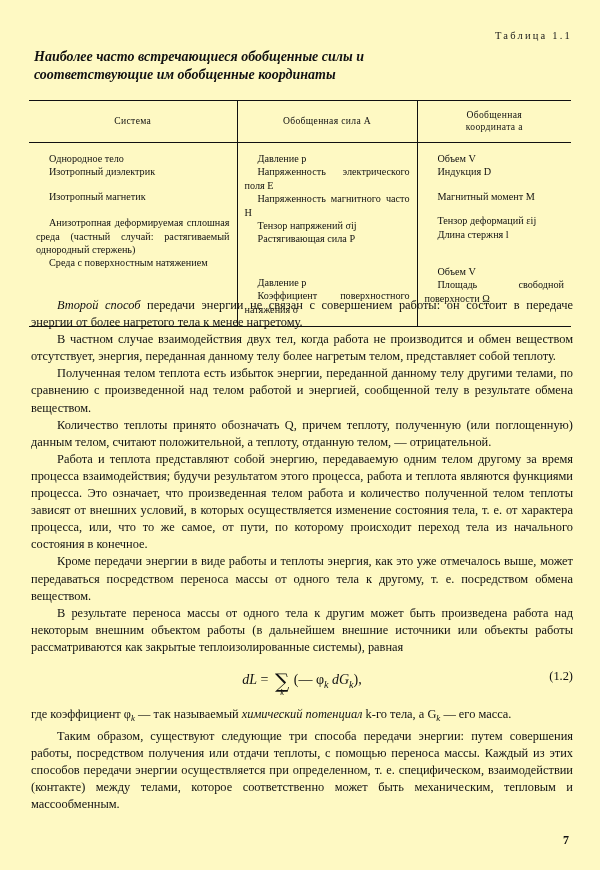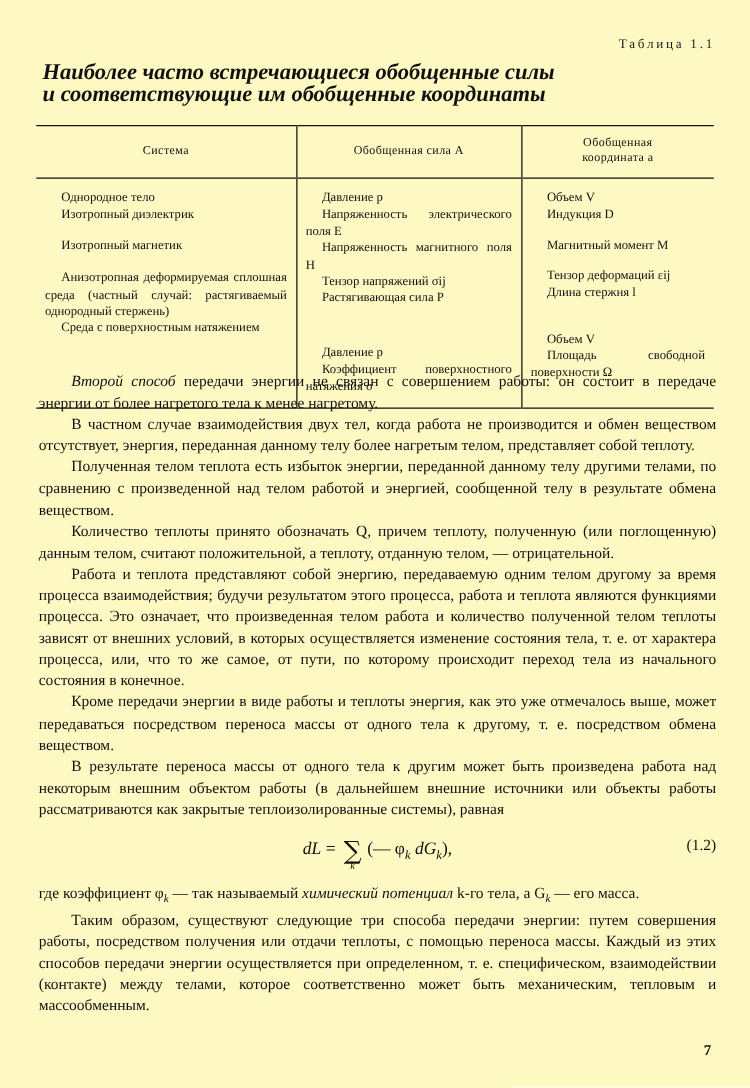--- a/index.html
+++ b/index.html
@@ -26,21 +26,21 @@
     letter-spacing: 2.2px;
     color: #1a1a1a;
   }
   .table-title {
     position: absolute;
     top: 48px;
     left: 34px;
     width: 420px;
     font-style: italic;
     font-weight: bold;
-    font-size: 18px;
+    font-size: 14px;
     line-height: 18px;
     color: #111;
   }
 
   
   .tbl-wrap {
     position: absolute;
     left: 29px;
     top: 88px;
     width: 542px;
@@ -189,21 +189,21 @@
               <p class="gap">Изотропный магнетик</p>
               <p class="gap-lg">Анизотропная деформируемая сплошная среда (частный случай: растягиваемый однородный стержень)</p>
               <p>Среда с поверхностным натяжением</p>
             </div>
           </td>
 
           <td>
             <div class="cell-block">
               <p>Давление p</p>
               <p>Напряженность электрического поля E</p>
-              <p>Напряженность магнитного поля H</p>
+              <p>Напряженность магнитного часто H</p>
               <p>Тензор напряжений σij</p>
               <p>Растягивающая сила P</p>
               <p class="gap-xxl">Давление p</p>
               <p>Коэффициент поверхностного натяжения σ</p>
             </div>
           </td>
 
           <td>
             <div class="cell-block">
               <p>Объем V</p>

